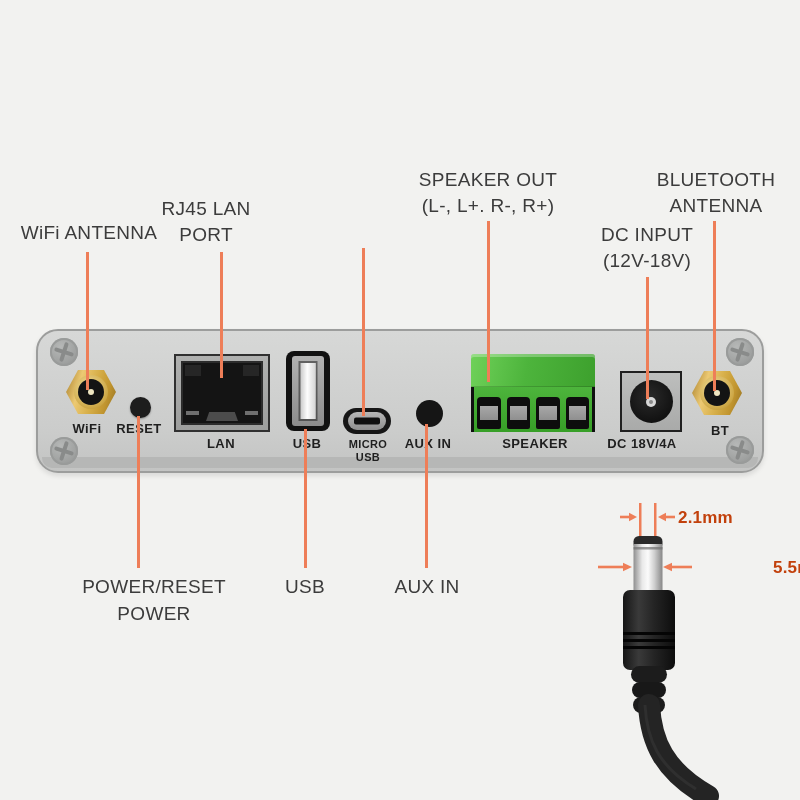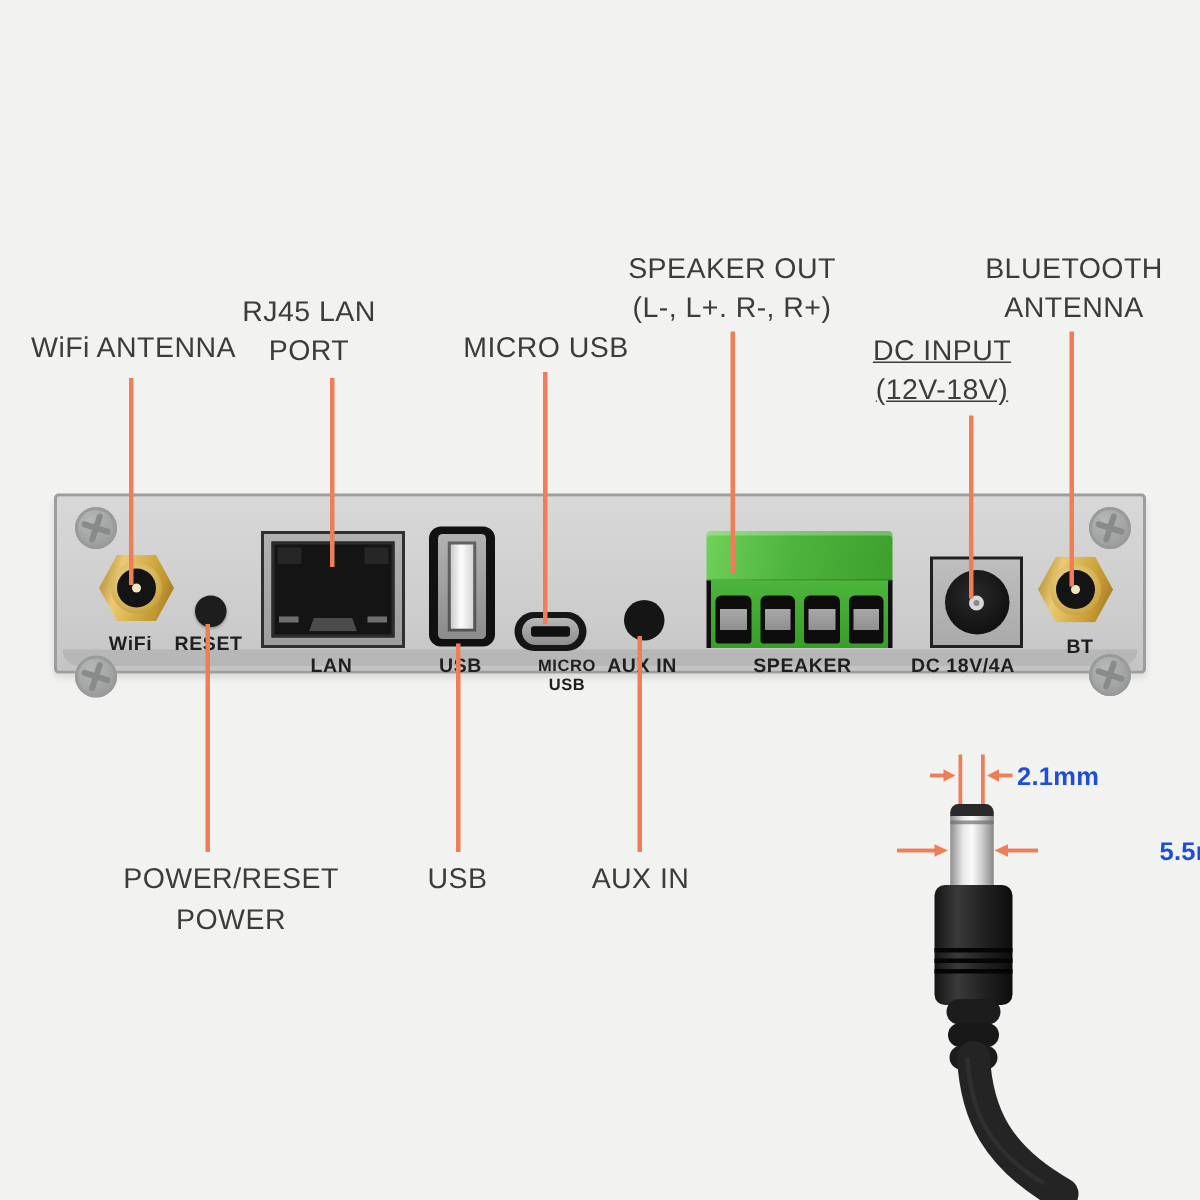--- a/index.html
+++ b/index.html
@@ -15,43 +15,43 @@
   .callout {
     position:absolute; text-align:center;
     color:#3c3c3c; font-size:19px; line-height:26px;
     letter-spacing:.3px; white-space:nowrap; z-index:11;
   }
   .callout span { display:block; }
   #lbl-wifi     { left:4px;   top:220px; width:170px; }
   #lbl-rj45     { left:136px; top:196px; width:140px; }
   #lbl-micro    { left:289px; top:220px; width:150px; }
   #lbl-speaker  { left:393px; top:167px; width:190px; }
-  #lbl-dc       { left:553px; top:222px; width:150px;text-decoration:underline; }
+  #lbl-dc       { left:572px; top:222px; width:150px; }
   #lbl-bt       { left:641px; top:167px; width:150px; }
   #lbl-power    { left:64px;  top:573px; width:180px; line-height:27px; }
   #lbl-usb-b    { left:255px; top:574px; width:100px; }
   #lbl-aux-b    { left:372px; top:574px; width:110px; }
 
   
   .leader { position:absolute; width:3px; background:#ee7e58; z-index:10; }
   #ld-wifi    { left:86px;  top:252px; height:138px; }
   #ld-rj45    { left:220px; top:252px; height:126px; }
   #ld-micro   { left:362px; top:248px; height:168px; }
   #ld-speaker { left:487px; top:221px; height:161px; }
   #ld-dc      { left:646px; top:277px; height:122px; }
   #ld-bt      { left:713px; top:221px; height:170px; }
   #ld-power   { left:137px; top:416px; height:152px; }
   #ld-usb     { left:304px; top:429px; height:139px; }
   #ld-aux     { left:425px; top:424px; height:144px; }
 
   
   #panel {
-    position:absolute; left:36px; top:329px; width:728px; height:120px;
+    position:absolute; left:36px; top:329px; width:728px; height:144px;
     background:linear-gradient(#d7d8d7, #cbccCB 72%, #c3c4c3);
-    border:2px solid #9c9d9c; border-radius:3px; box-sizing:border-box;
+    border:2px solid #9c9d9c; border-radius:22px; box-sizing:border-box;
     box-shadow:0 3px 5px rgba(0,0,0,.10); z-index:1;
   }
   #panel-bevel {
     position:absolute; left:4px; right:4px; bottom:3px; height:11px;
     background:#b6b7b6; border-radius:0 0 10px 10px;
   }
 
   .screw {
     position:absolute; width:28px; height:28px; border-radius:50%;
     background:radial-gradient(circle at 38% 32%, #b6b8b7, #a0a2a1 60%, #8e908f);
@@ -166,46 +166,45 @@
   
   .portlabel {
     position:absolute; text-align:center; color:#1f1f1f;
     font-size:13px; font-weight:bold; letter-spacing:.4px; line-height:14px; z-index:3;
   }
   .portlabel span { display:block; }
   #pl-wifi  { left:24px;  top:91px;  width:50px; }
   #pl-reset { left:71px;  top:91px;  width:60px; }
   #pl-lan   { left:153px; top:106px; width:60px; }
   #pl-usb   { left:239px; top:106px; width:60px; }
-  #pl-micro { left:304px; top:107px; width:72px; font-size:11px; line-height:13px; }
+  #pl-micro { left:294px; top:107px; width:72px; font-size:11px; line-height:13px; }
   #pl-aux   { left:360px; top:106px; width:60px; }
   #pl-spk   { left:457px; top:106px; width:80px;text-align:center; }
   #pl-dc    { left:558px; top:106px; width:92px; }
   #pl-bt    { left:652px; top:93px;  width:60px; }
 
   
   #plug-figure { position:absolute; left:590px; top:490px; width:210px; height:310px; z-index:2; }
   .meas {
-    position:absolute; color:#1d4ed8; font-size:17px; font-weight:bold;
+    position:absolute; color:#c2410c; font-size:17px; font-weight:bold;
     letter-spacing:.2px; z-index:11; white-space:nowrap;
   }
   #meas-21 { left:678px; top:508px; }
   #meas-55 { left:729px; top:558px;margin-left:44px; }
 </style>
 </head>
 <body>
 
 <div class="stage">
 
   <div class="callout" id="lbl-wifi">WiFi ANTENNA</div>
   <div class="callout" id="lbl-rj45">
     <span>RJ45 LAN</span>
     <span>PORT</span>
   </div>
-  <div class="callout" id="lbl-micro">MICRO USB</div>
   <div class="callout" id="lbl-speaker">
     <span>SPEAKER OUT</span>
     <span>(L-, L+. R-, R+)</span>
   </div>
   <div class="callout" id="lbl-dc">
     <span>DC INPUT</span>
     <span>(12V-18V)</span>
   </div>
   <div class="callout" id="lbl-bt">
     <span>BLUETOOTH</span>

